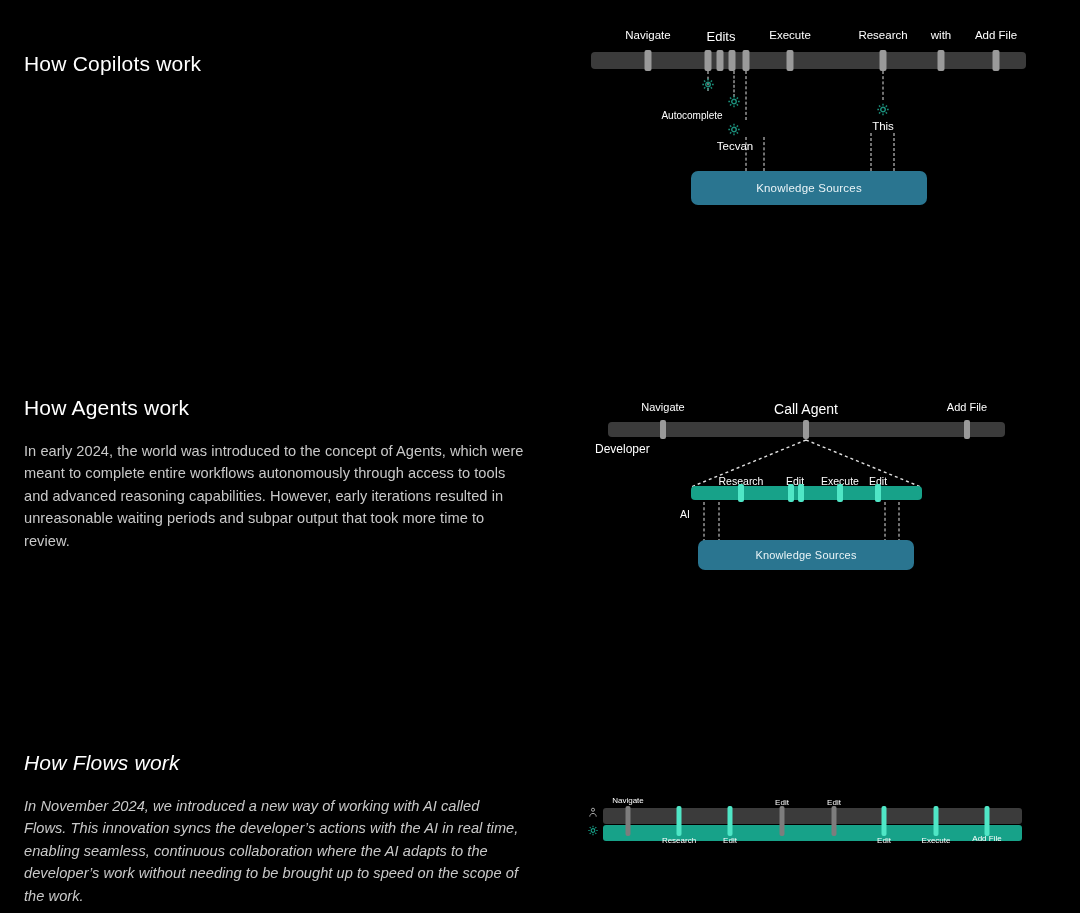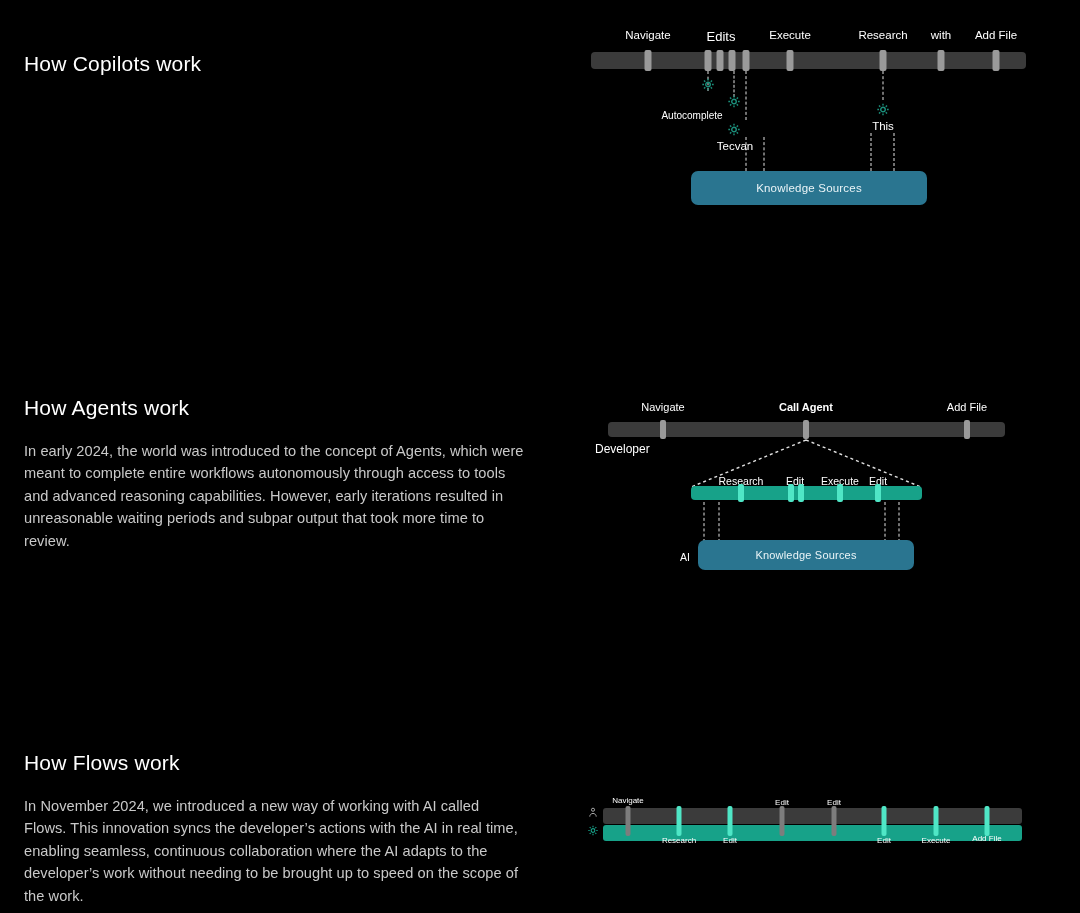--- a/index.html
+++ b/index.html
@@ -17,21 +17,21 @@
     font-size: 21px; font-weight: 400; color: #ffffff;
     letter-spacing: .2px; margin-bottom: 20px;
   }
   .sec-body {
     font-size: 14.6px; line-height: 22.4px; color: #c9c9c9;
     letter-spacing: .05px;
   }
 
   #sec1 { top: 52px; }
   #sec2 { top: 396px; }
-  #sec3 { top: 751px; }
+  #sec3 { top: 751px; font-style: italic; }
 
   
   .diagram { position: absolute; }
   .lbl {
     position: absolute; color: #ffffff;
     white-space: nowrap; transform: translateX(-50%);
     text-align: center;
   }
   .lbl.left-anchor { transform: none; }
 
@@ -176,21 +176,21 @@
   </div>
 
   <div class="text-col" id="sec2">
     <div class="sec-title">How Agents work</div>
     <div class="sec-body">In early 2024, the world was introduced to the concept of Agents, which were meant to complete entire workflows autonomously through access to tools and advanced reasoning capabilities. However, early iterations resulted in unreasonable waiting periods and subpar output that took more time to review.</div>
   </div>
 
   <div class="diagram" id="d2" style="left:0;top:0;width:1080px;height:913px;">
 
     <div class="lbl" style="left:663px;top:401px;font-size:11px;">Navigate</div>
-    <div class="lbl" style="left:806px;top:401px;font-size:11px;font-weight:bold;">Call Agent</div>
+    <div class="lbl" style="left:806px;top:401px;font-size:14px;">Call Agent</div>
     <div class="lbl" style="left:967px;top:401px;font-size:11px;">Add File</div>
 
     <div class="bar gray" style="left:608px;top:422px;width:397px;height:15px;"></div>
     <div class="tick gray" style="left:663px;top:420px;width:6px;height:19px;"></div>
     <div class="tick gray" style="left:806px;top:420px;width:6px;height:19px;"></div>
     <div class="tick gray" style="left:967px;top:420px;width:6px;height:19px;"></div>
 
     <div class="lbl left-anchor" style="left:595px;top:442px;font-size:12px;">Developer</div>
 
     <svg class="fan" width="1080" height="913">
@@ -203,21 +203,21 @@
     <div class="lbl" style="left:840px;top:475px;font-size:10.5px;">Execute</div>
     <div class="lbl" style="left:878px;top:475px;font-size:10.5px;">Edit</div>
 
     <div class="bar teal" style="left:691px;top:486px;width:231px;height:14px;"></div>
     <div class="tick teal" style="left:741px;top:484px;width:6px;height:18px;"></div>
     <div class="tick teal" style="left:791px;top:484px;width:6px;height:18px;"></div>
     <div class="tick teal" style="left:801px;top:484px;width:6px;height:18px;"></div>
     <div class="tick teal" style="left:840px;top:484px;width:6px;height:18px;"></div>
     <div class="tick teal" style="left:878px;top:484px;width:6px;height:18px;"></div>
 
-    <div class="lbl left-anchor" style="left:680px;top:508px;font-size:10.5px;margin-top:43px;">AI</div>
+    <div class="lbl left-anchor" style="left:680px;top:508px;font-size:10.5px;">AI</div>
 
     <div class="vline" style="left:704px;top:502px;height:40px;"></div>
     <div class="vline" style="left:719px;top:502px;height:40px;"></div>
     <div class="vline" style="left:885px;top:502px;height:40px;"></div>
     <div class="vline" style="left:899px;top:502px;height:40px;"></div>
 
     <div class="ks-box" style="left:698px;top:540px;width:216px;height:30px;font-size:11px;">Knowledge Sources</div>
   </div>
 
   <div class="text-col" id="sec3">

